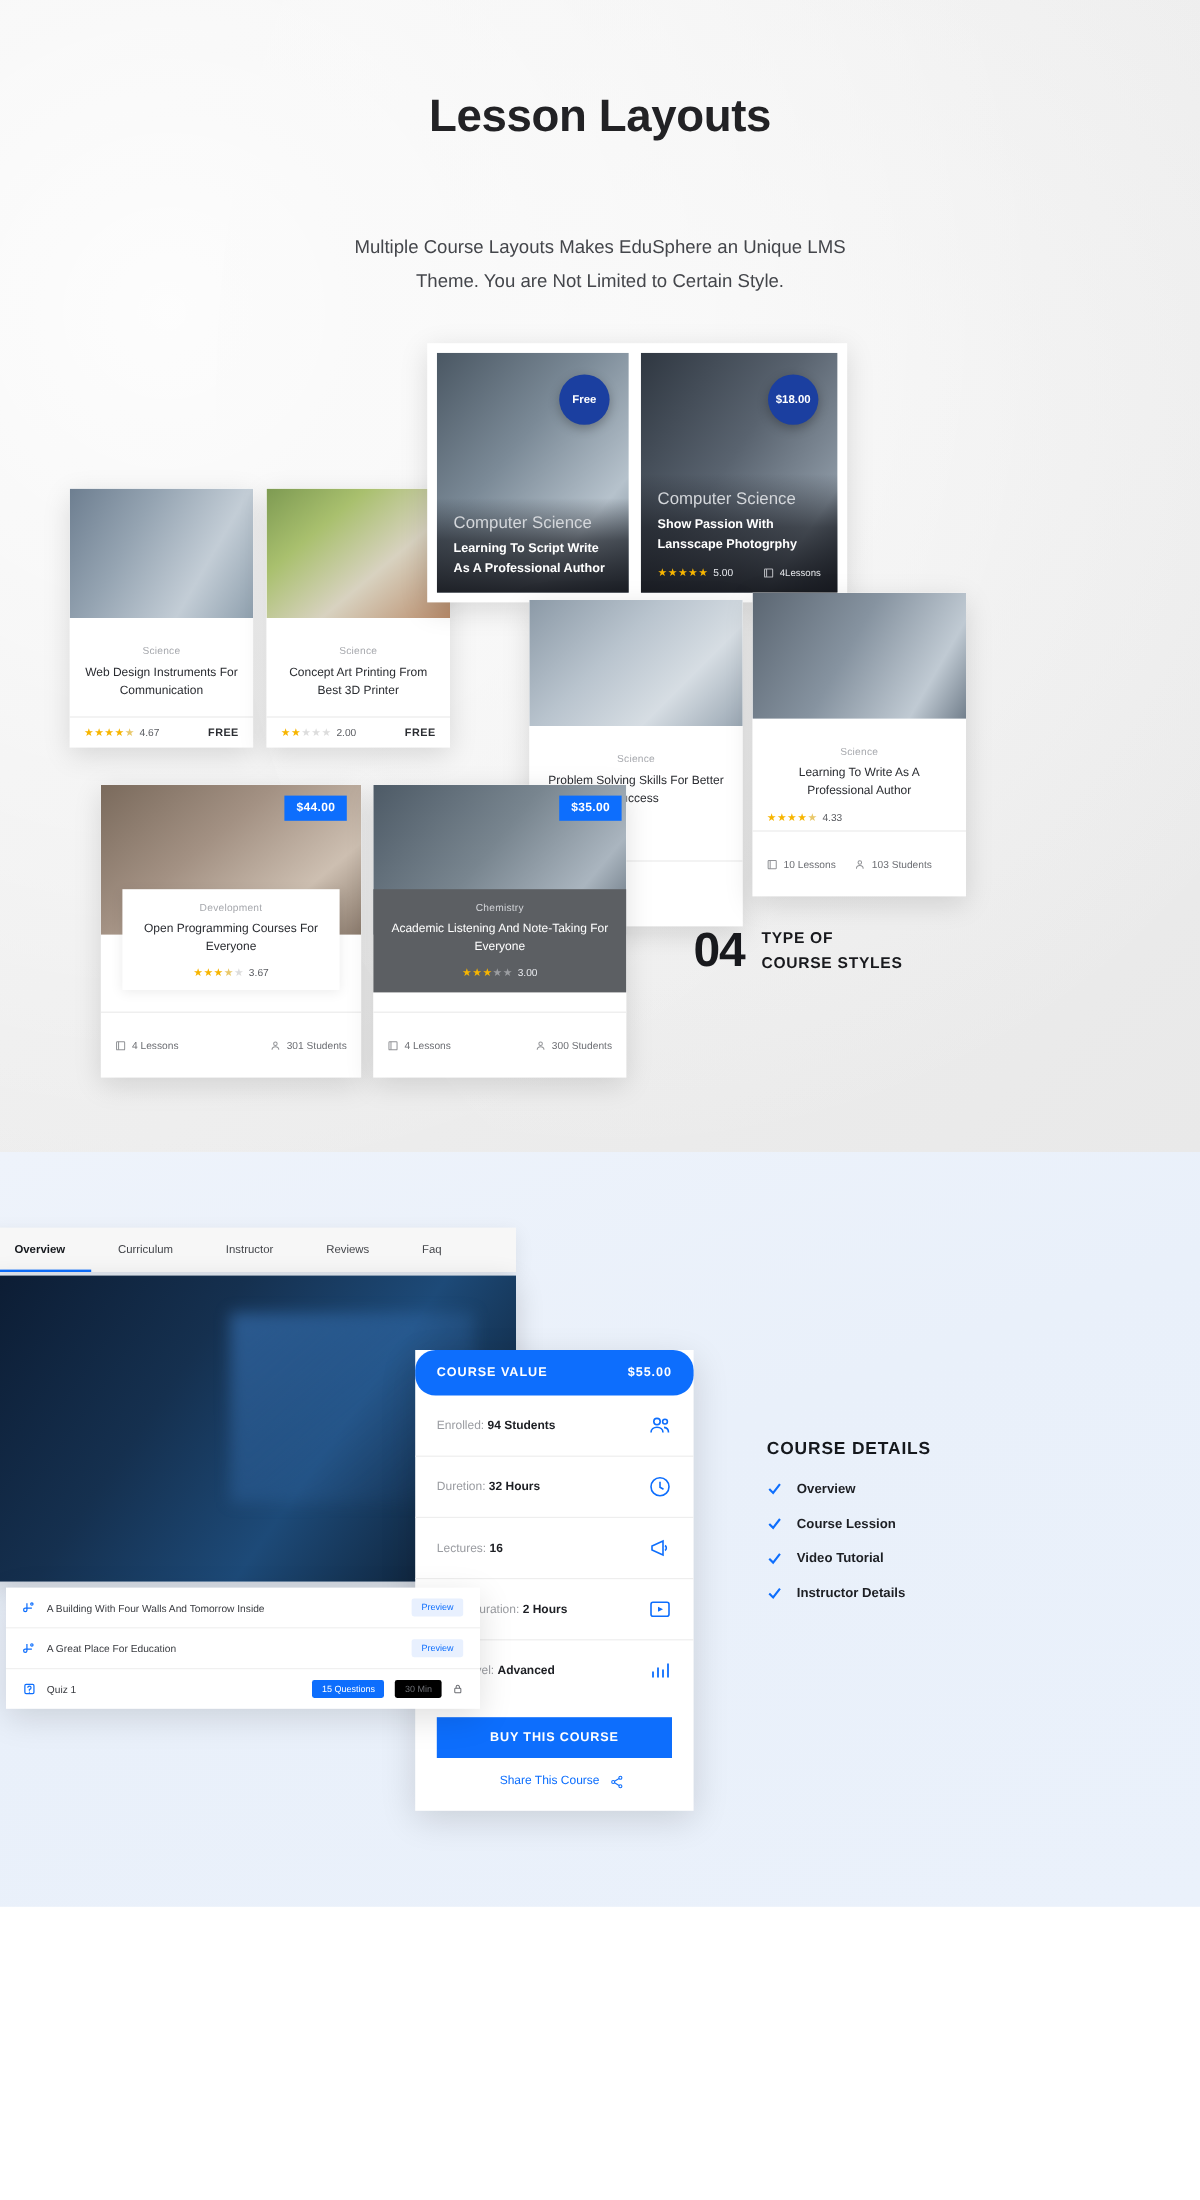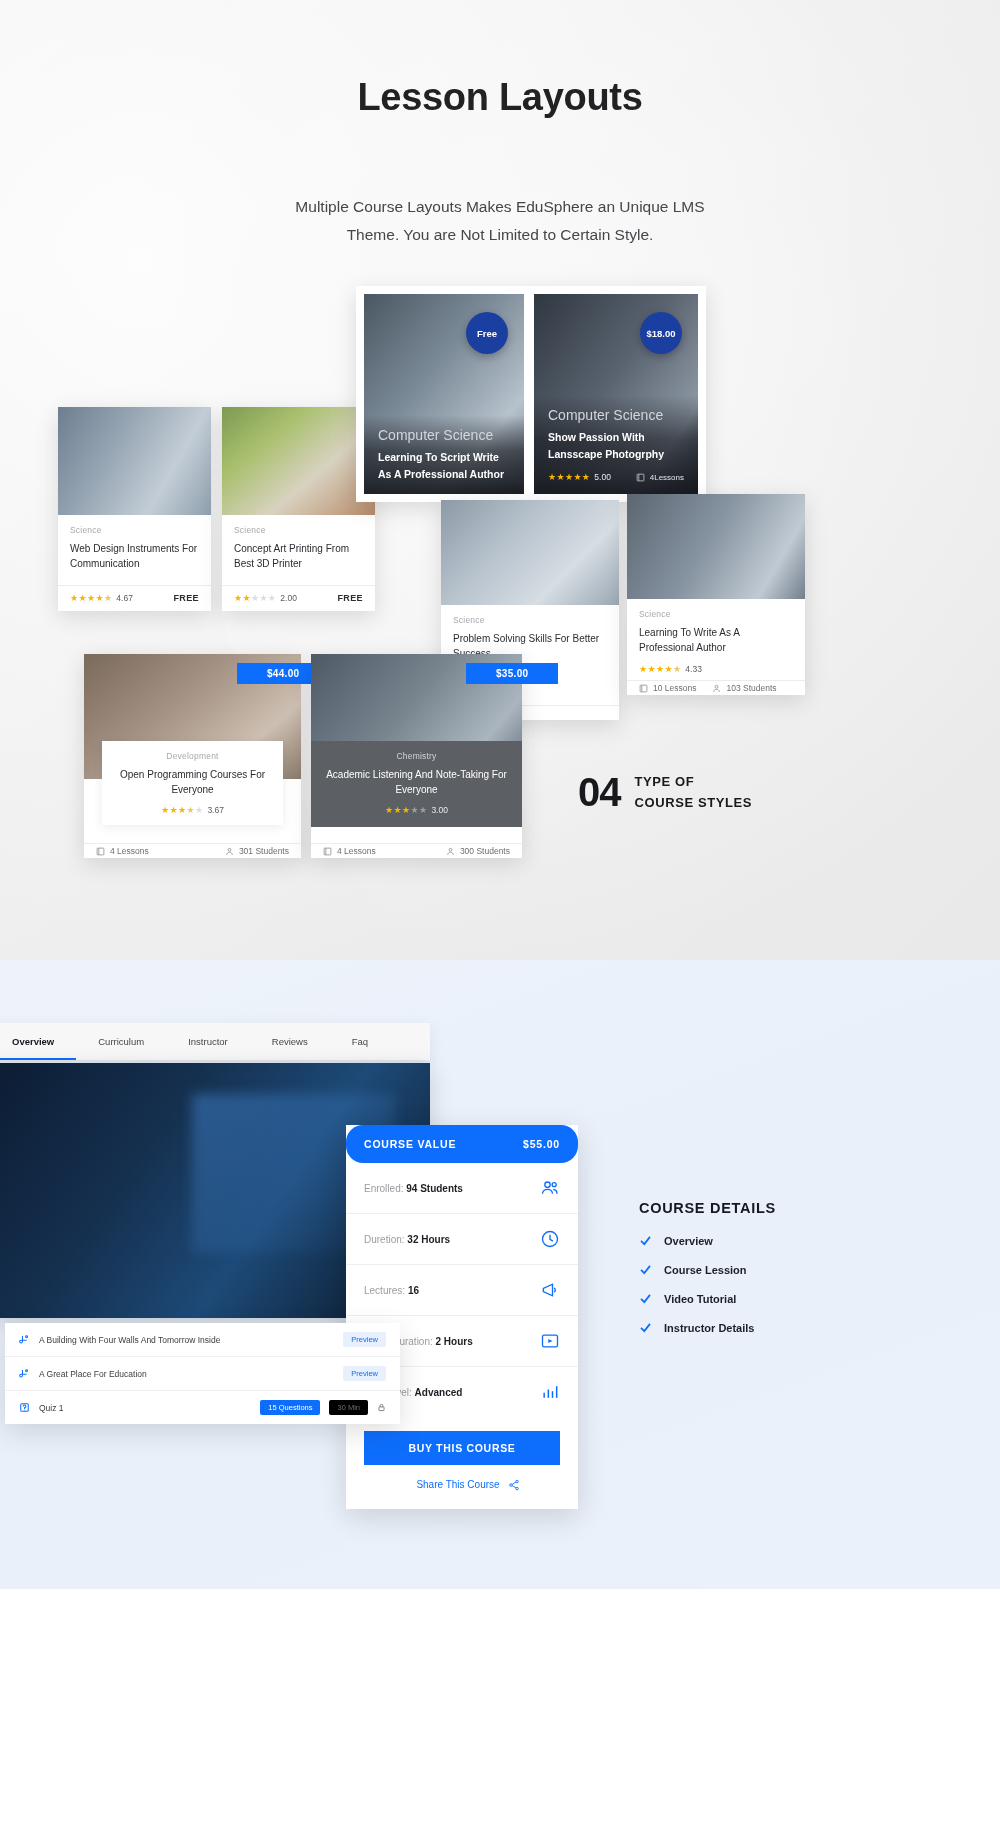--- a/index.html
+++ b/index.html
@@ -57,40 +57,40 @@
   }
 
   
   .card {
     position: absolute;
     background: #ffffff;
     box-shadow: 0 6px 22px rgba(0,0,0,0.13);
     overflow: hidden;
   }
   .card-thumb { position: relative; width: 100%; overflow: hidden; }
-  .card-body { padding: 10px 12px 6px 12px; }
+  .card-body { padding: 22px 12px 6px 12px; text-align: center; }
   .cat {
     font-size: 8.5px; color: #a6a8ad; margin-bottom: 6px; letter-spacing: .2px;
   }
   .ctitle {
     font-size: 10px; color: #2a2c31; line-height: 1.52; font-weight: 400;
   }
   .card-meta {
     border-top: 1px solid #ececec;
     margin-top: 8px;
     padding: 7px 12px 8px 12px;
     display: flex; align-items: center; justify-content: space-between;
   }
   .stars { color: #f7b500; font-size: 9px; letter-spacing: .4px; }
   .stars .off { color: #dddddd; }
   .rate-num { font-size: 8.5px; color: #5b5d62; margin-left: 4px; }
   .price-free { font-size: 9px; color: #2a2c31; font-weight: 600; letter-spacing: .4px; }
   .card-foot {
     border-top: 1px solid #ececec;
-    padding: 2px 12px;
+    padding: 22px 12px;
     display: flex; align-items: center; gap: 16px;
     font-size: 8.5px; color: #6c6e73;
   }
   .card-foot .it { display: flex; align-items: center; gap: 5px; }
   .ic { width: 9px; height: 9px; display: inline-block; opacity: .75; }
 
   
   .ph { width: 100%; height: 100%; display: block; }
   .ph-a { background: linear-gradient(120deg,#6d7e90 0%,#95a4b2 35%,#c3cdd6 70%,#8fa0ae 100%); }
   .ph-b { background: linear-gradient(140deg,#7d9a52 0%,#a9c06e 30%,#d8d2c0 62%,#b98b6a 100%); }
@@ -115,21 +115,21 @@
     position: absolute;
     width: 42px; height: 42px; border-radius: 50%;
     background: #1b3fa0; color: #fff;
     display: flex; align-items: center; justify-content: center;
     font-size: 9.5px; font-weight: 700;
     box-shadow: 0 3px 9px rgba(0,0,0,.28);
   }
   .badge-rect {
     position: absolute;
     background: #0d6efd; color: #fff;
-    padding: 5px 30px; font-size: 10px; font-weight: 700;
+    padding: 5px 10px; font-size: 10px; font-weight: 700;
     letter-spacing: .3px;
   }
 
   .typecount { position: absolute; display: flex; align-items: center; gap: 14px; }
   .tc-num { font-size: 40px; font-weight: 700; color: #18191d; letter-spacing: -1px; }
   .tc-txt { font-size: 13px; font-weight: 700; color: #18191d; line-height: 1.55; letter-spacing: .6px; }
 
   
   .bottom-section {
     position: absolute;

